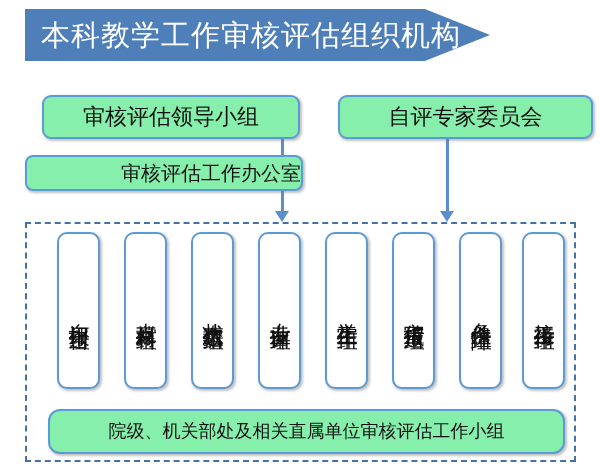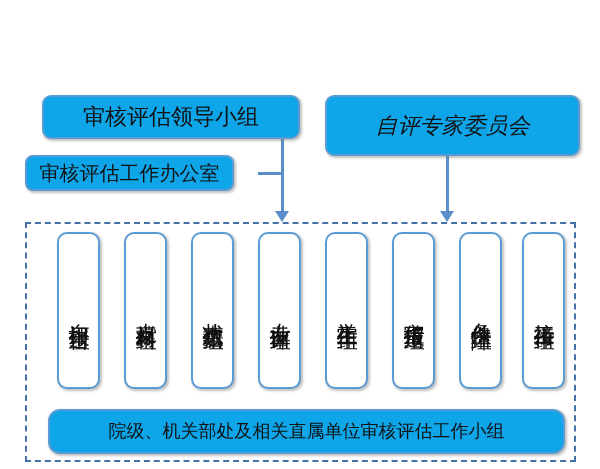--- a/index.html
+++ b/index.html
@@ -43,39 +43,39 @@
     margin-left: 16px;
     line-height: 1;
     white-space: nowrap;
     font-family: "Liberation Serif", "DejaVu Serif", serif;
   }
 
   
   .node {
     position: absolute;
     box-sizing: border-box;
-    background: #0ea5e9;
+    background: #86efac;
     border: 2px solid #5B9BD5;
     border-radius: 9px;
     display: flex;
     align-items: center;
     justify-content: center;
     box-shadow: 1.5px 1.5px 2.5px rgba(120,120,120,0.45);
   }
   .node .label {
     font-size: 22px;
     line-height: 1.05;
     white-space: nowrap;
     color: #111111;
   }
 
   
   .node-lead   { left: 42px;  top: 95px;  width: 258px; height: 44px; }
-  .node-expert { left: 325px; top: 95px;  width: 255px; height: 61px; font-style: italic; }
-  .node-office { left: 25px;  top: 155px; width: 209px; height: 36px; border-radius: 8px; }
+  .node-expert { left: 338px; top: 95px;  width: 255px; height: 44px; }
+  .node-office { left: 25px;  top: 155px; width: 278px; height: 36px; border-radius: 8px; justify-content: flex-end; }
   .node-office .label { font-size: 20px; }
 
   
   .dashed-box {
     position: absolute;
     left: 25px;
     top: 222px;
     width: 551px;
     height: 240px;
     box-sizing: border-box;
@@ -135,20 +135,23 @@
     border-top: 11px solid #5B8FCB;
   }
   .arrow-left  { left: 275px; top: 211px; }
   .arrow-right { left: 440px; top: 211px; }
 </style>
 </head>
 <body>
 
 <div id="canvas">
 
+  <div class="banner">
+    <span class="banner-text">本科教学工作审核评估组织机构</span>
+  </div>
 
   <div class="conn v-trunk-left"></div>
   <div class="conn h-office"></div>
   <div class="arrowhead arrow-left"></div>
 
   <div class="conn v-trunk-right"></div>
   <div class="arrowhead arrow-right"></div>
 
   <div class="node node-lead">
     <span class="label">审核评估领导小组</span>

